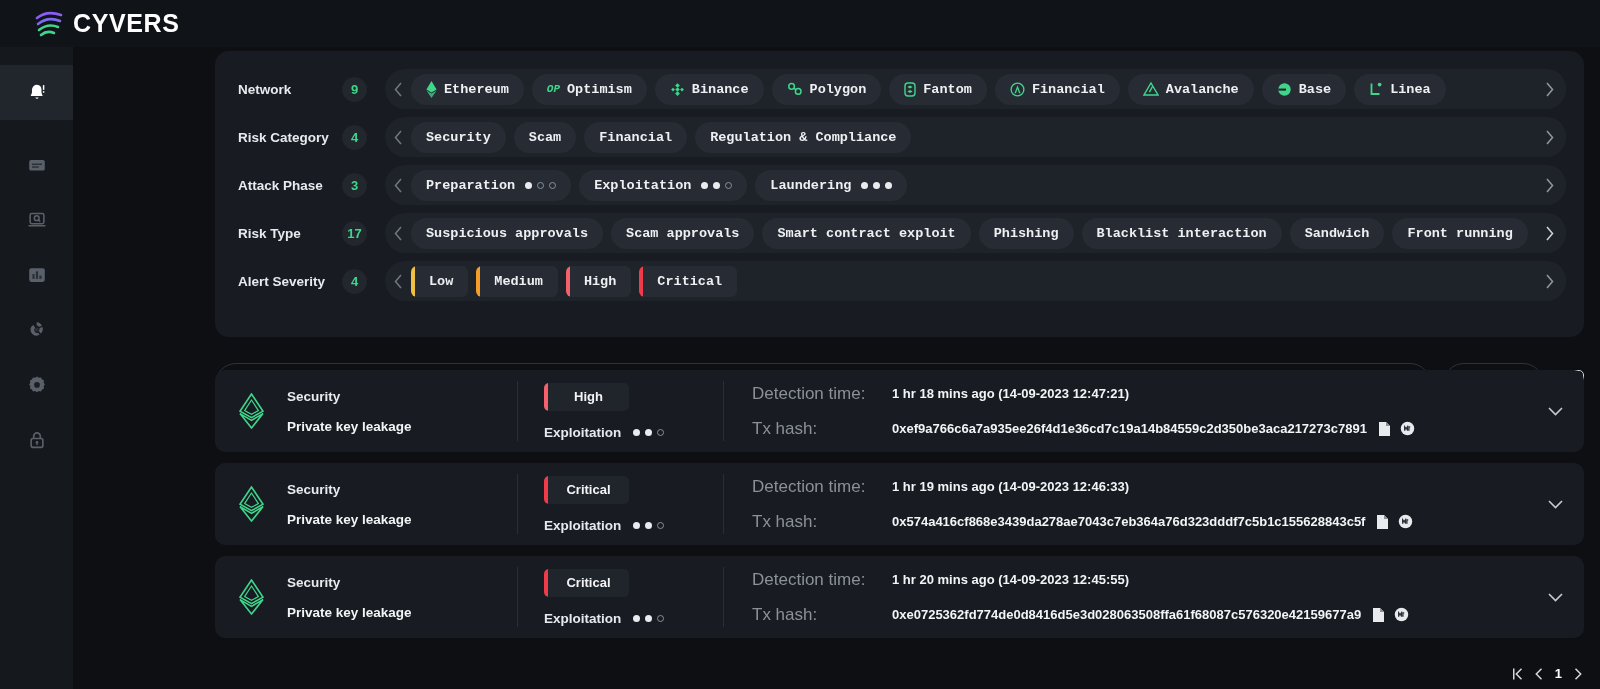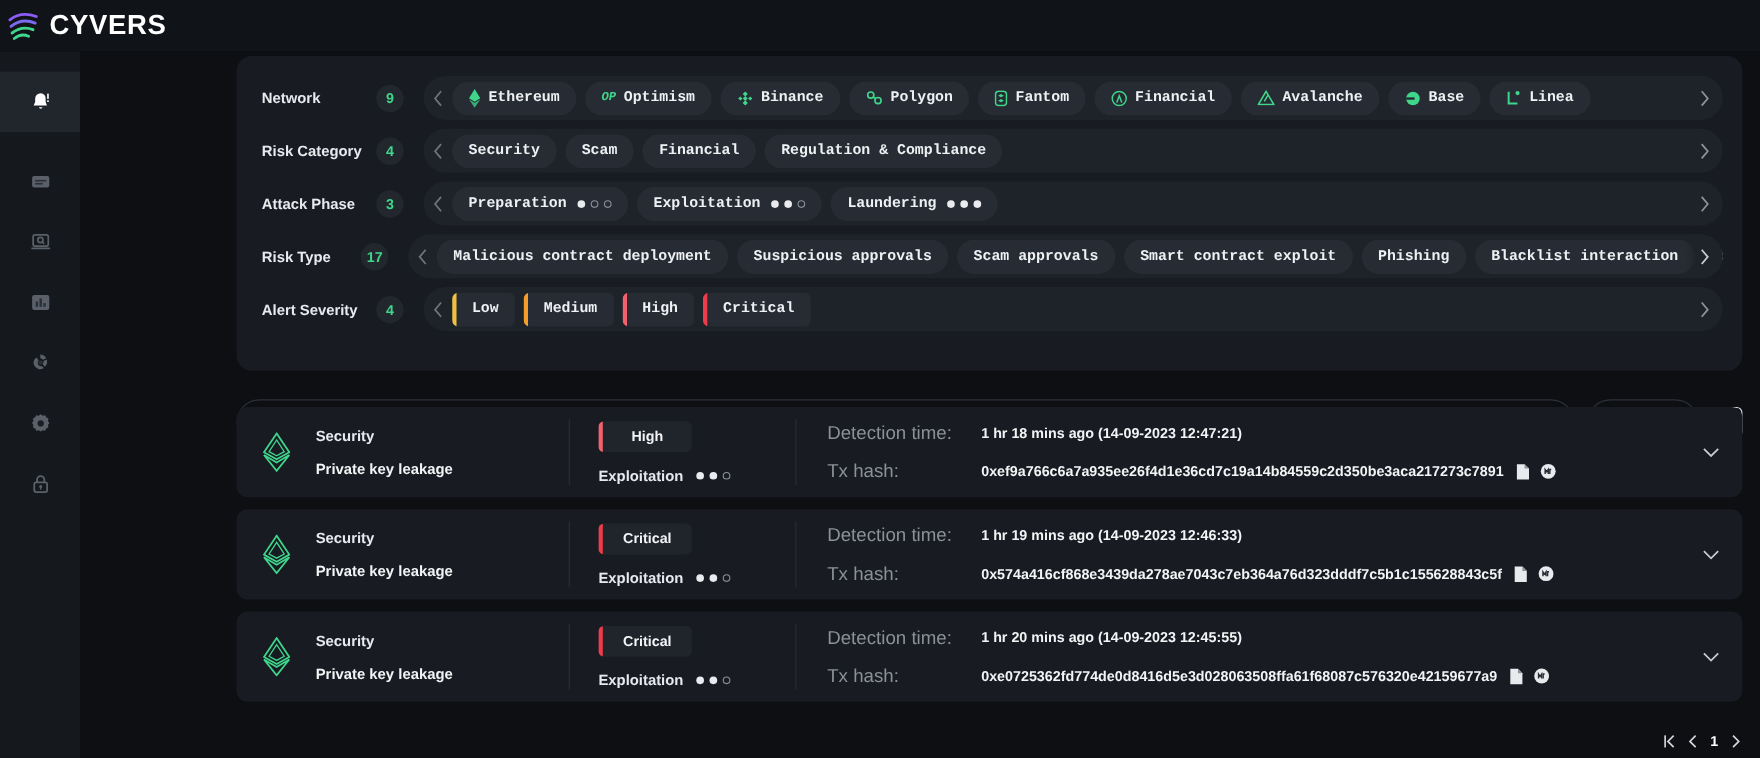--- a/index.html
+++ b/index.html
@@ -8,21 +8,21 @@
     background: #0d0f13;
     font-family: "Liberation Sans", sans-serif;
     overflow: hidden;
   }
   body { position: relative; }
 
   
   .topbar {
     position: absolute; left: 0; top: 0; width: 1600px; height: 47px;
     background: #101318;
-    display: flex; align-items: center; padding-left: 6px;
+    display: flex; align-items: center; padding-left: 34px;
   }
   .logo-mark { width: 30px; height: 26px; margin-right: 9px; flex: 0 0 auto; }
   .brand {
     color: #ffffff; font-size: 25px; font-weight: bold; letter-spacing: 0.6px;
   }
 
   
   .sidebar {
     position: absolute; left: 0; top: 47px; width: 73px; height: 642px;
     background: #15181d;
@@ -463,23 +463,20 @@
       <div class="flabel">Risk Type</div>
       <div class="fcount">17</div>
       <div class="ftrack">
         <div class="arrow">
           <svg width="9" height="15" viewBox="0 0 9 15">
               <polyline points="7,1 1.5,7.5 7,14" fill="none" stroke="#6e7580" stroke-width="1.6"></polyline>
             </svg>
         </div>
         <div class="chips">
           <div class="chip">
-              <span>Malicious contract deployment</span>
-            </div>
-          <div class="chip">
               <span>Suspicious approvals</span>
             </div>
           <div class="chip">
               <span>Scam approvals</span>
             </div>
           <div class="chip">
               <span>Smart contract exploit</span>
             </div>
           <div class="chip">
               <span>Phishing</span>

